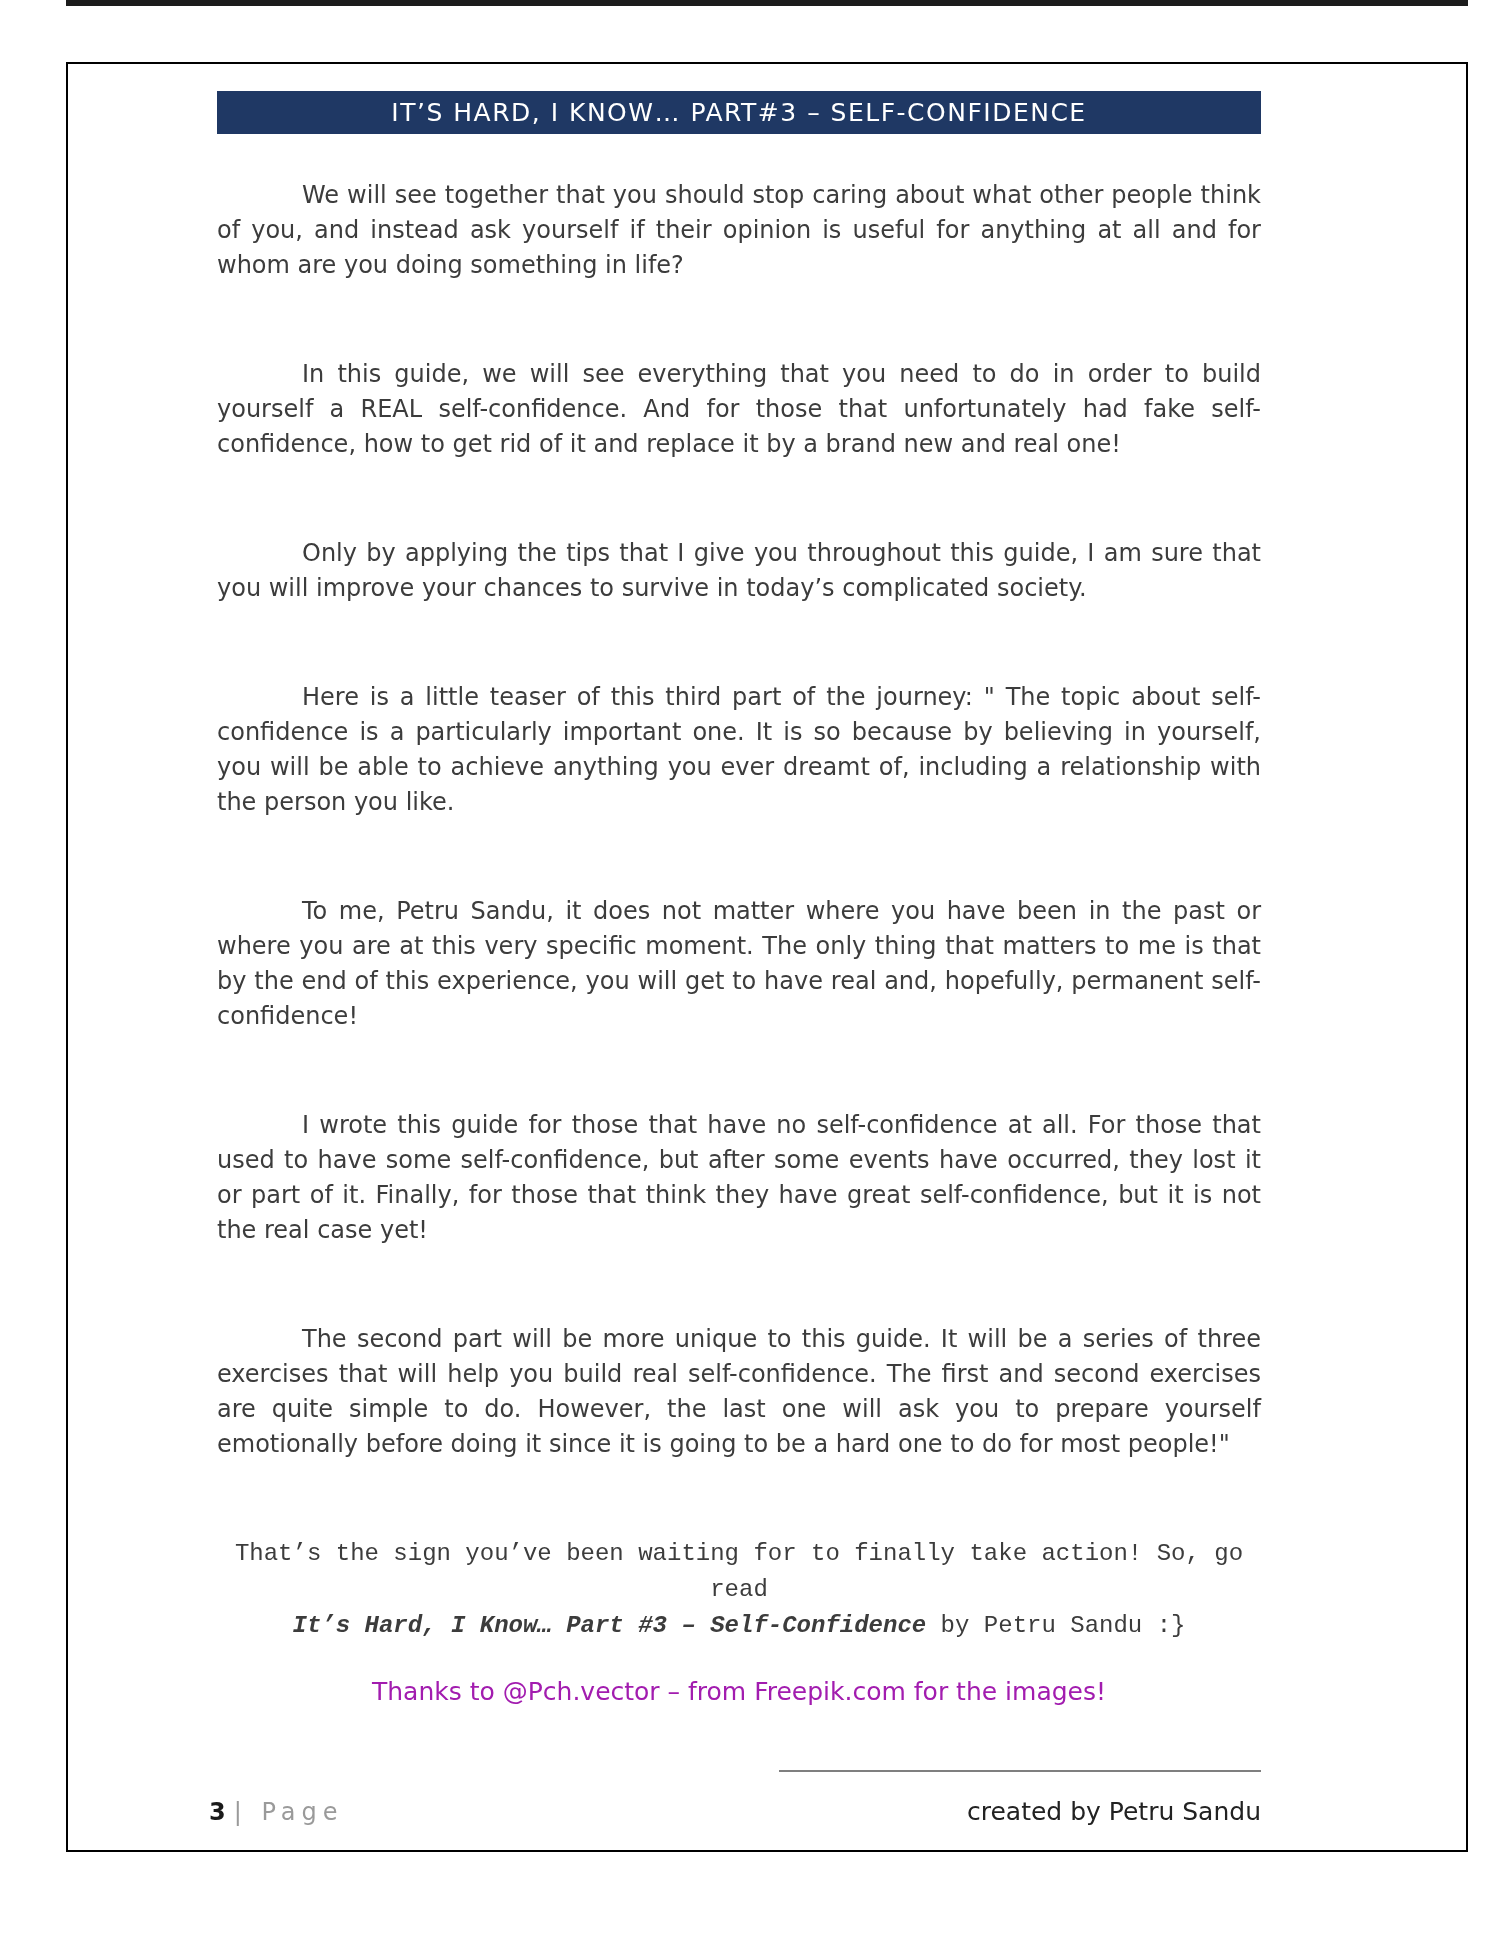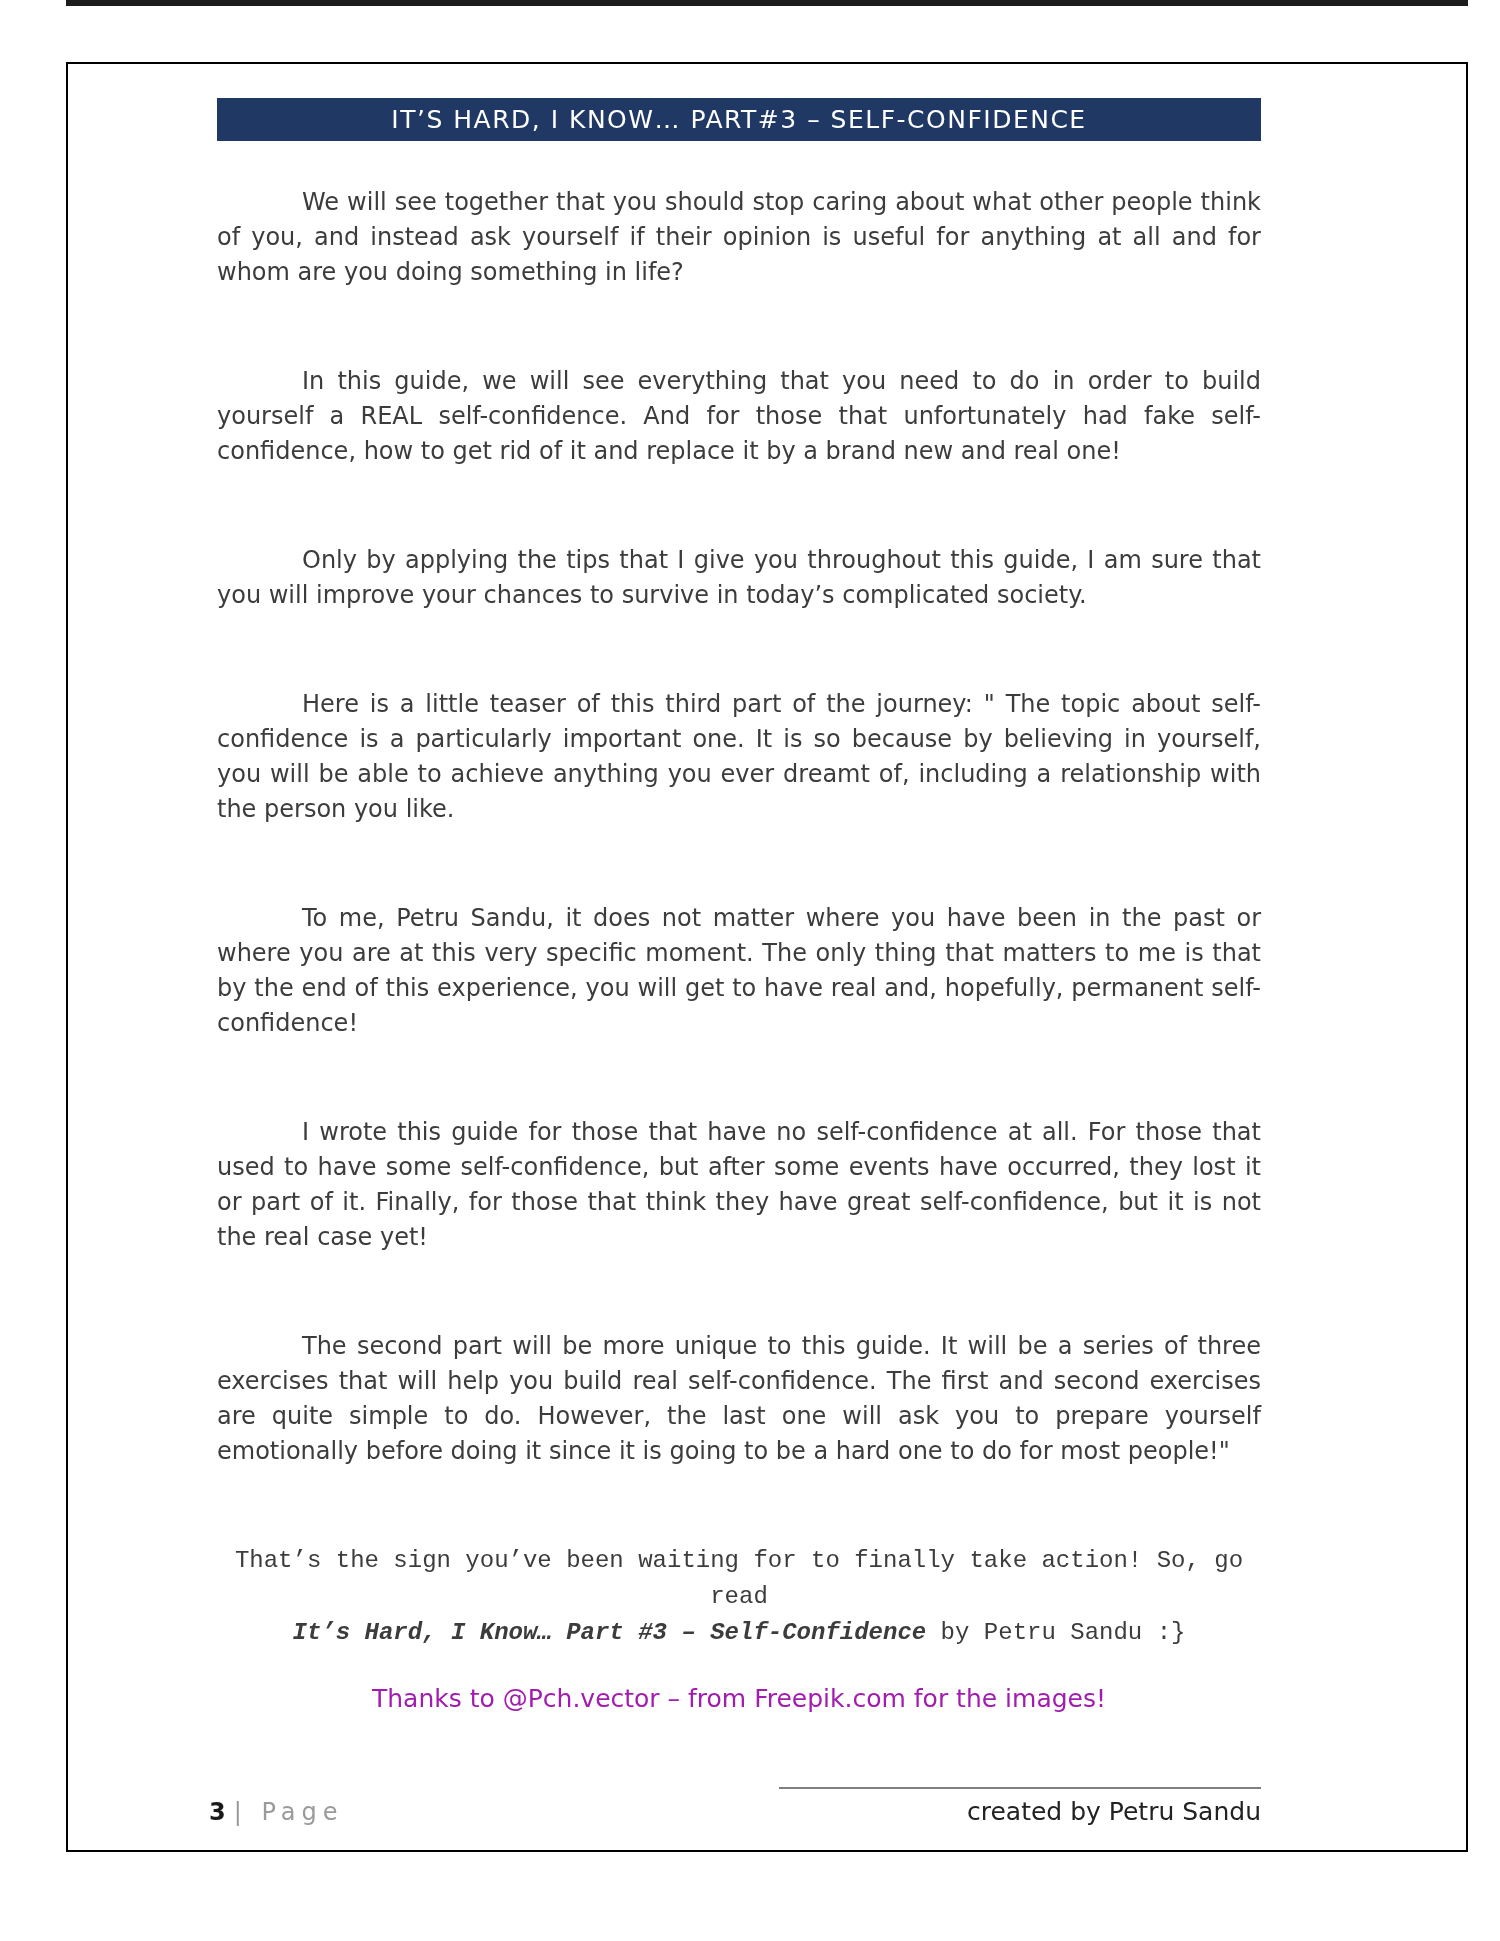--- a/index.html
+++ b/index.html
@@ -18,21 +18,21 @@
     background: #1c1c1c;
   }
   .frame {
     position: absolute;
     left: 66px; top: 62px;
     width: 1402px; height: 1790px;
     border: 2px solid #000000;
     box-sizing: border-box;
     background: #ffffff;
   }
-  .content { padding: 34px 205px 0 149px; }
+  .content { padding: 27px 205px 0 149px; }
   .header-bar {
     height: 43px;
     line-height: 43px;
     background: #1f3864;
     color: #ffffff;
     text-align: center;
     font-size: 25px;
     letter-spacing: 1.5px;
     margin-bottom: 44px;
   }
@@ -69,21 +69,21 @@
     font-size: 24px;
   }
   .footer .num { font-weight: bold; color: #1a1a1a; }
   .footer .pg-label {
     color: #9a9a9a;
     letter-spacing: 6px;
     margin-left: 8px;
   }
   .footer-right {
     border-top: 2px solid #7f7f7f;
-    padding-top: 8px;
+    padding-top: 25px;
     width: 482px;
     text-align: right;
     color: #222222;
     font-size: 25px;
   }
 </style>
 </head>
 <body>
 
 <div class="page">

